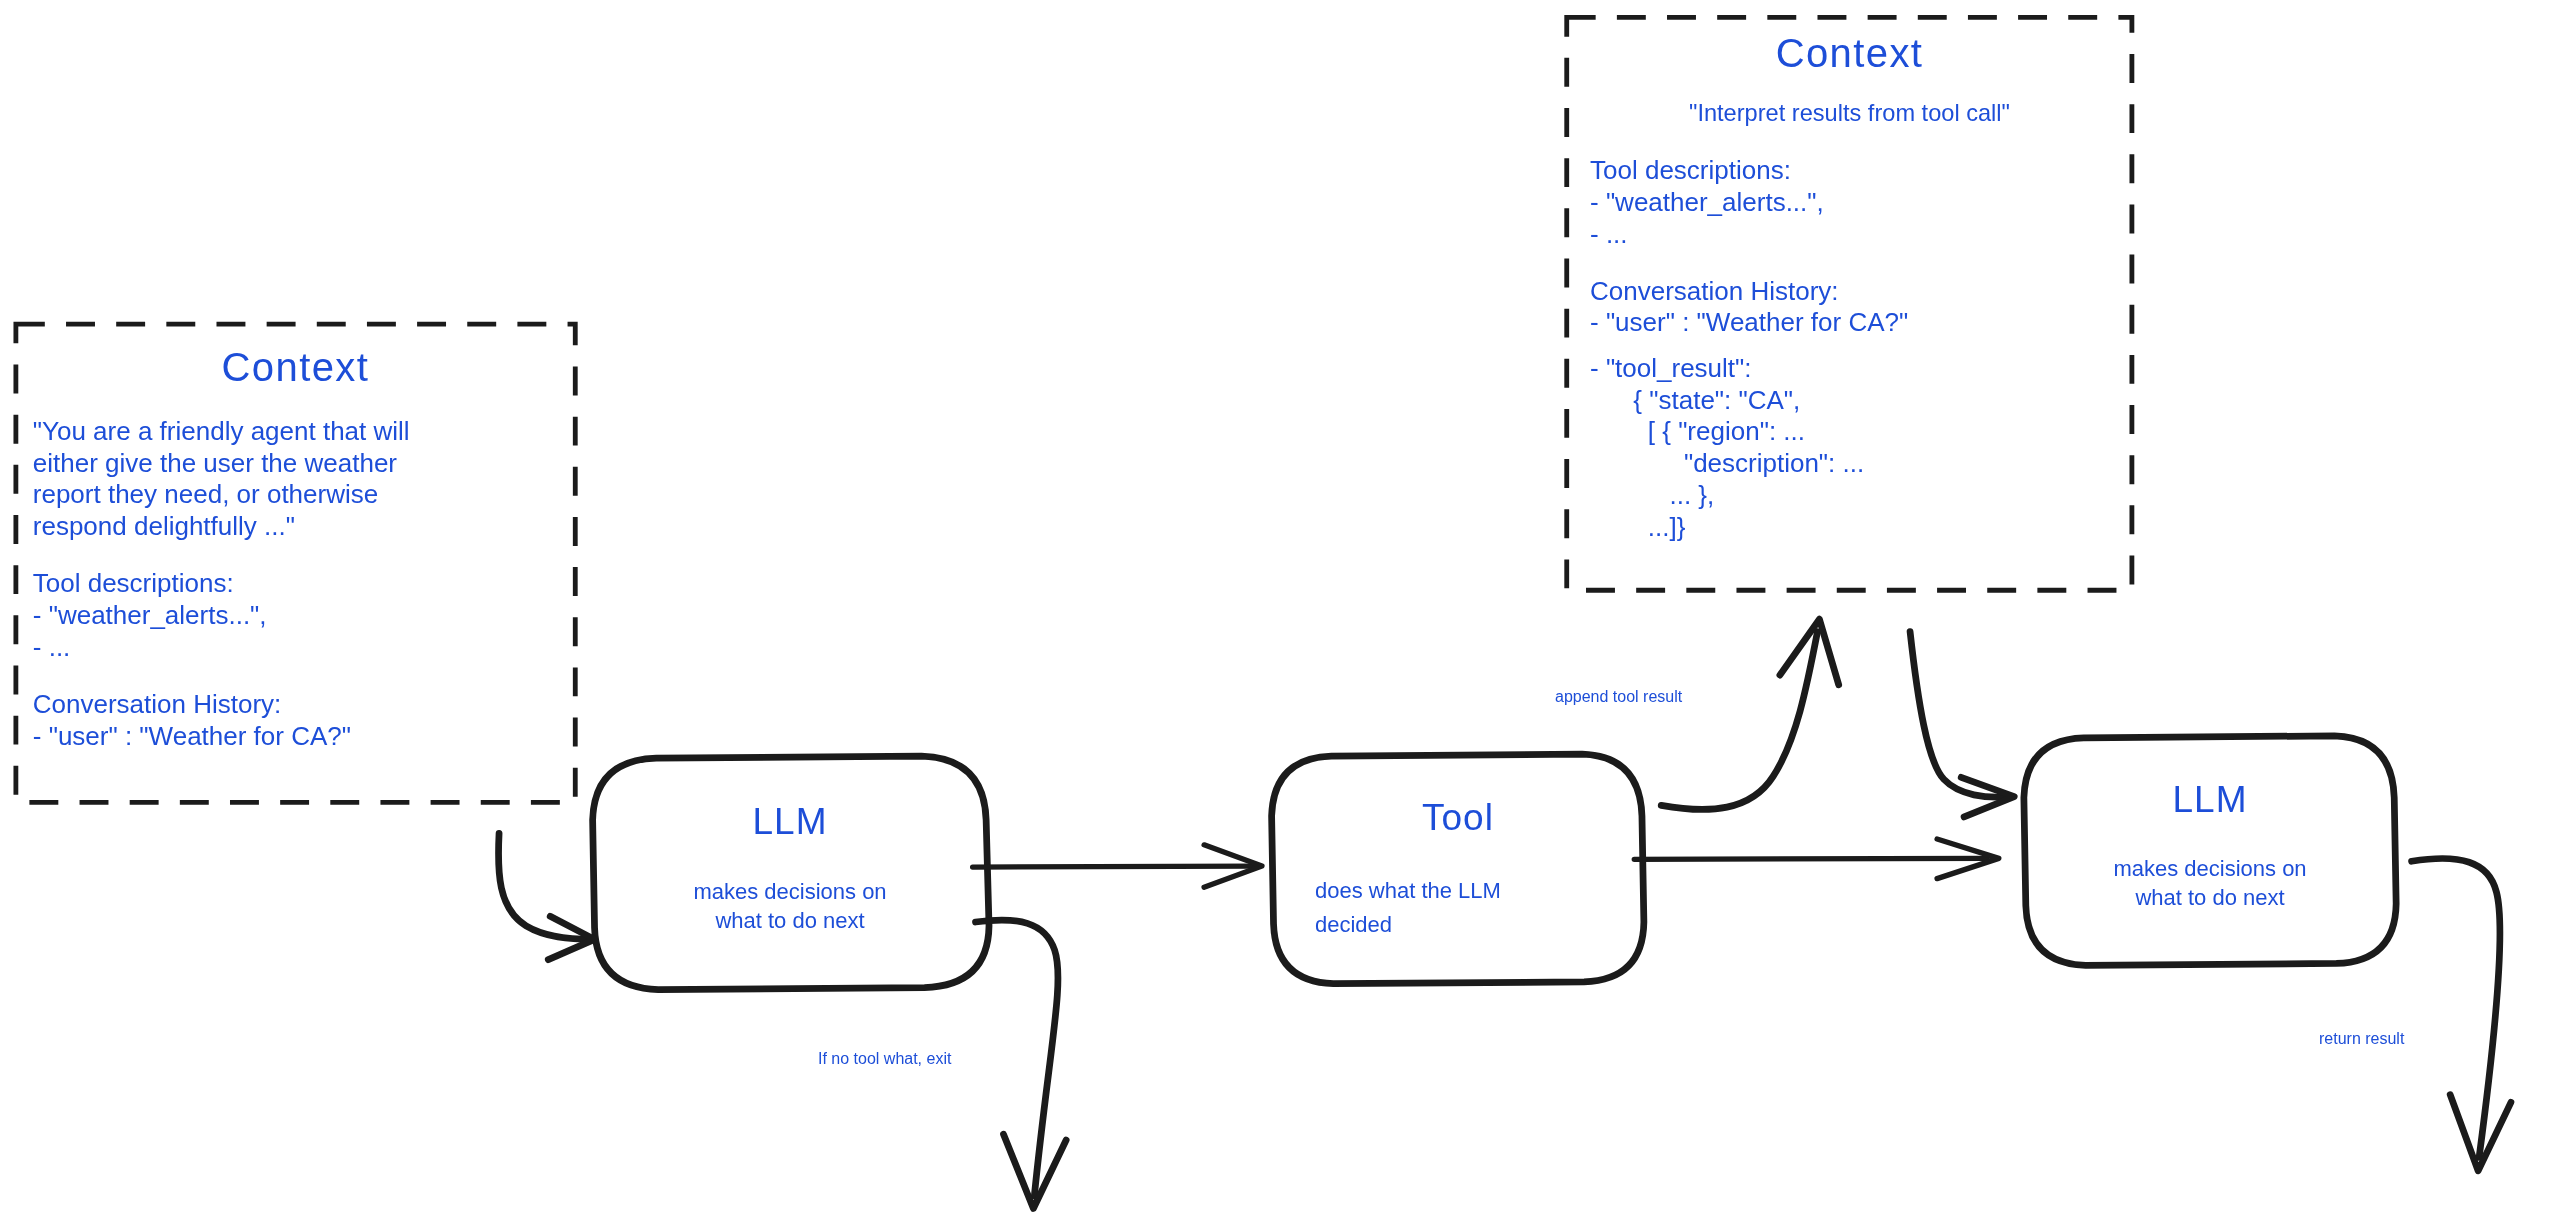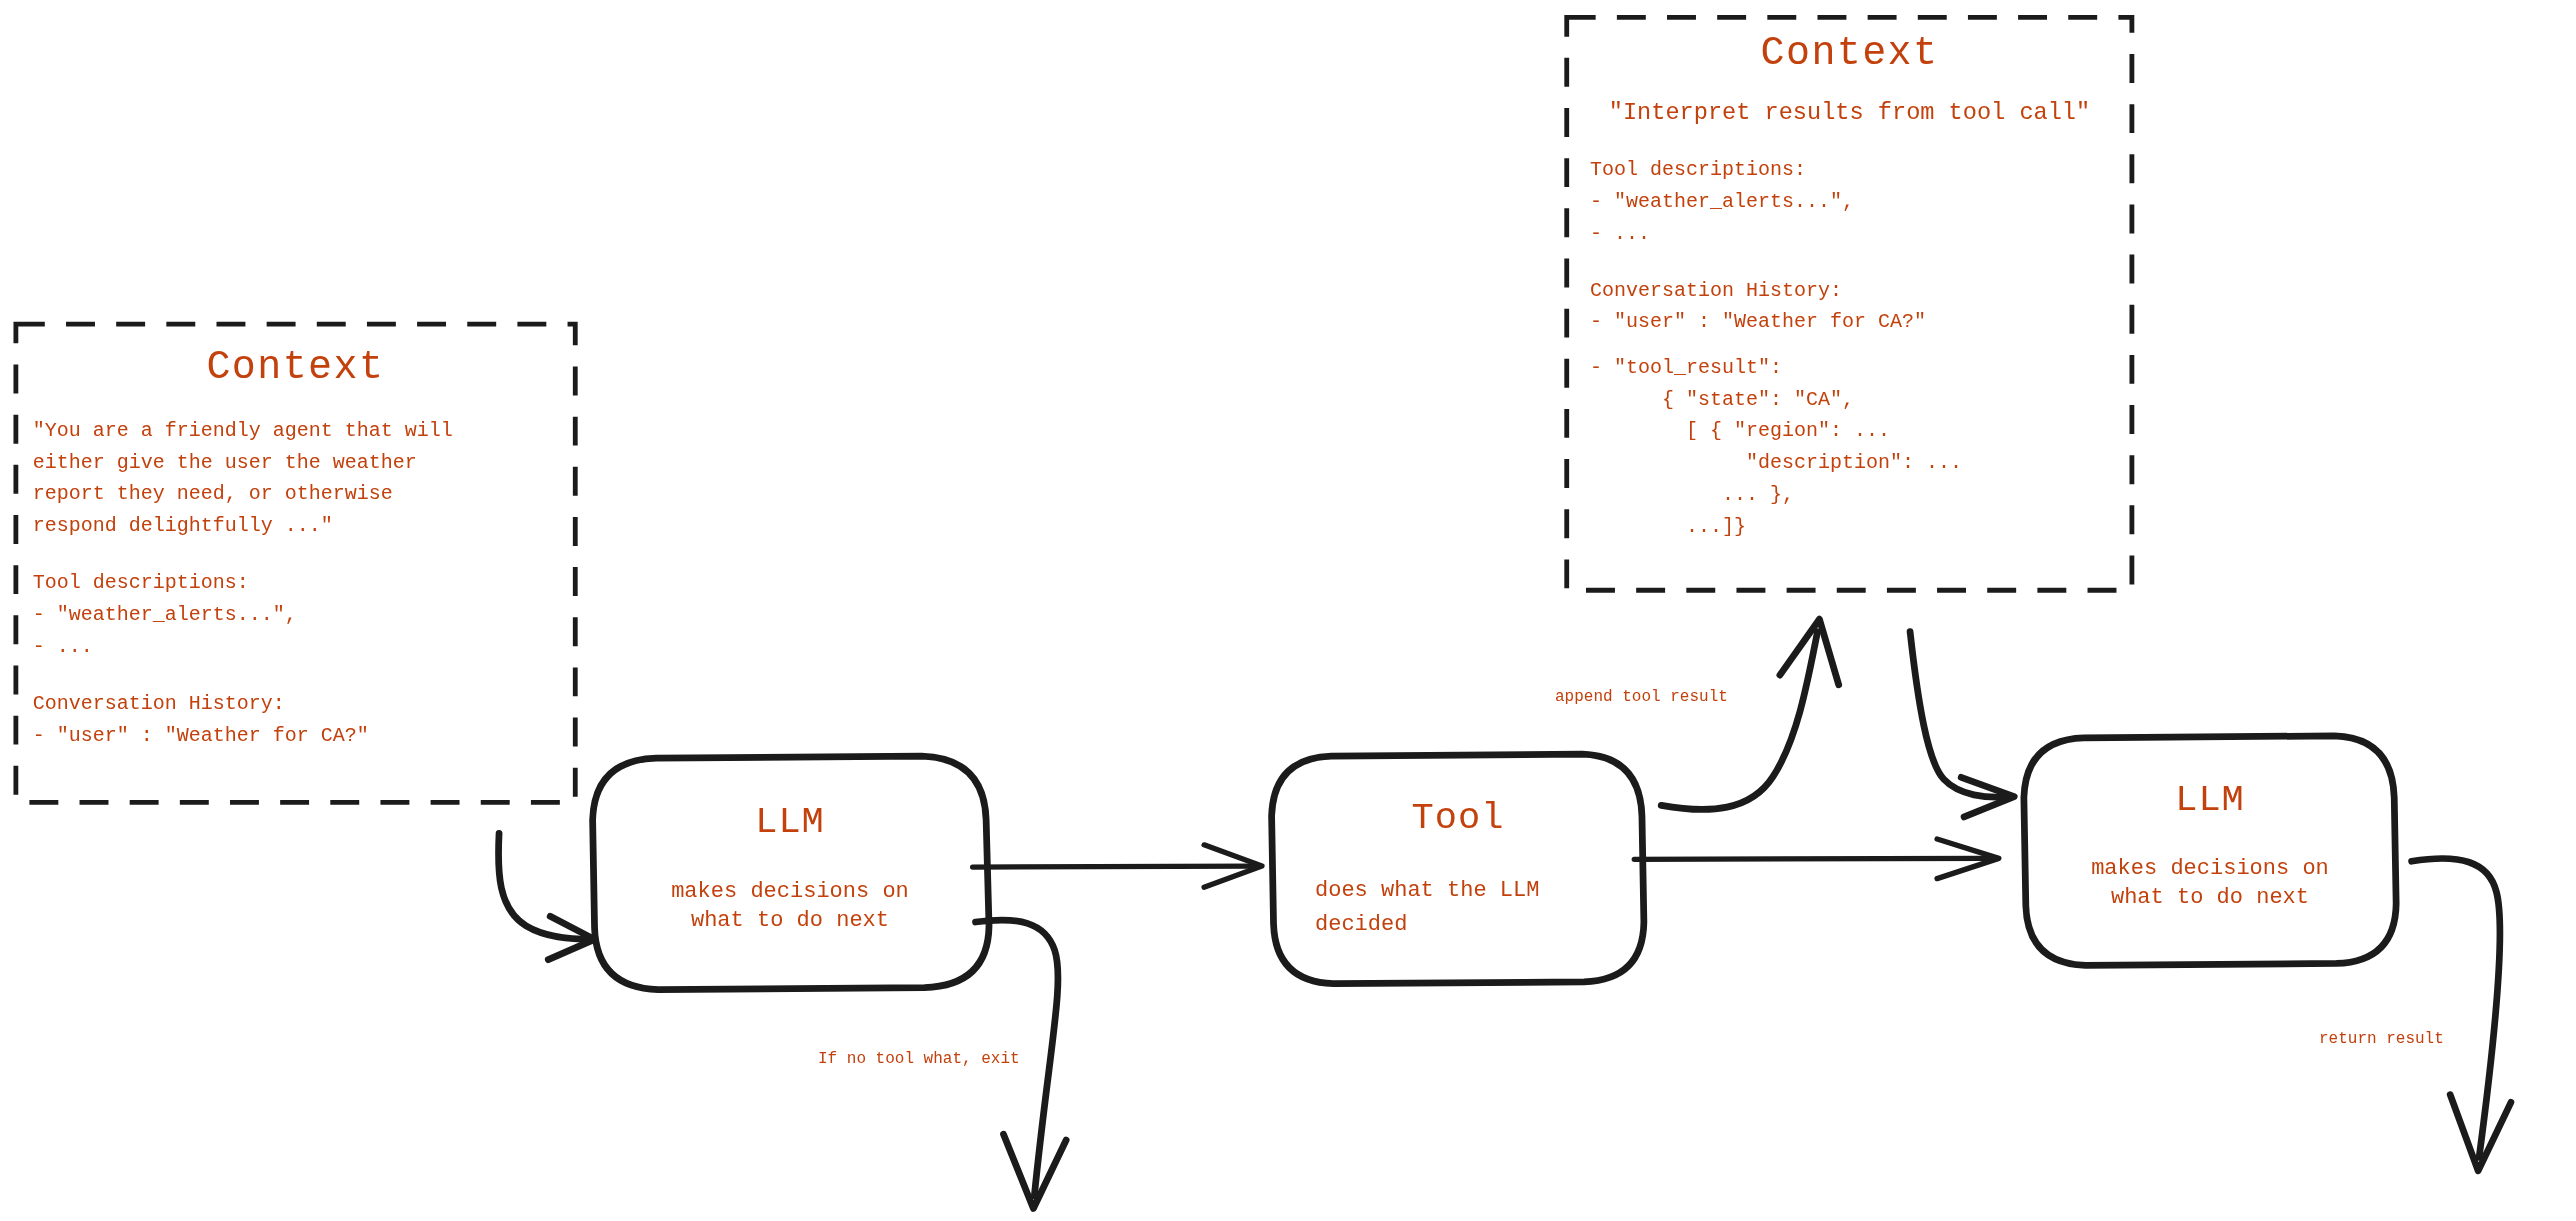--- a/index.html
+++ b/index.html
@@ -47,33 +47,33 @@
   }
   .arrow-line-thin {
     fill: none;
     stroke: #1b1b1b;
     stroke-width: 5.5;
     stroke-linecap: round;
     stroke-linejoin: round;
   }
   .txt {
     position: absolute;
-    color: #c2410c;
-    font-family: Liberation Mono, monospace;
+    color: #1d4ed8;
+    font-family: Liberation Sans, sans-serif;
     white-space: pre;
   }
   .ctx-title {
     font-size: 40px;
     letter-spacing: 1.4px;
     text-align: center;
     width: 100%;
     left: 0;
   }
   .ctx-body {
-    font-size: 20px;
+    font-size: 26px;
     line-height: 32px;
   }
   .ctx-body-center {
     font-size: 23.6px;
     line-height: 32px;
     text-align: center;
   }
   .node-title {
     font-size: 37px;
     text-align: center;

